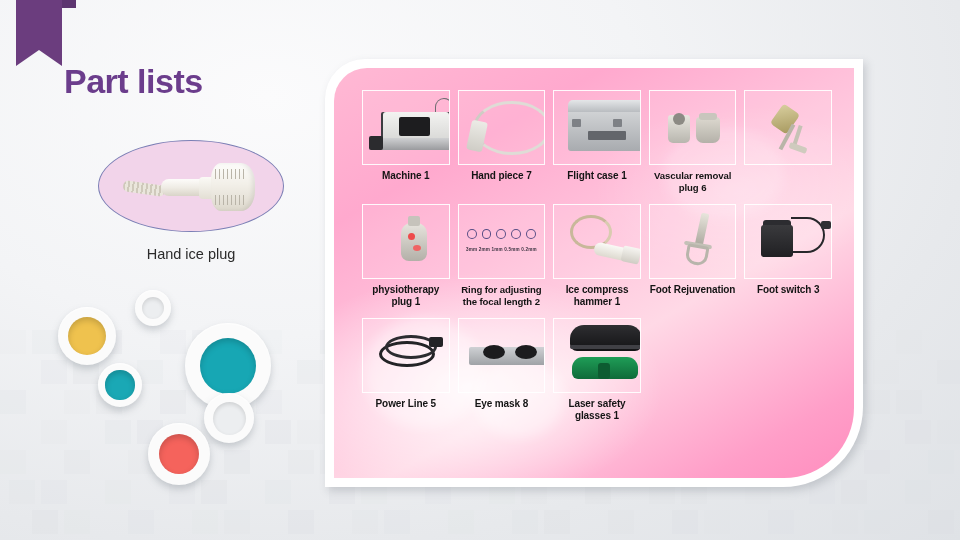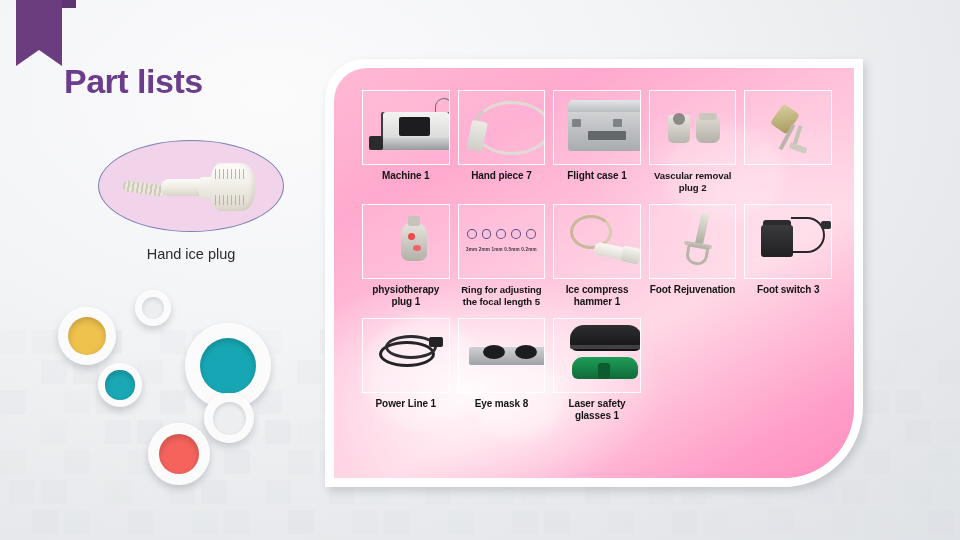--- a/index.html
+++ b/index.html
@@ -438,21 +438,21 @@
             </div>
             <div class="cap">Flight case 1</div>
           </div>
           <div class="cell">
             <div class="thumb">
               <div class="art">
                 <div class="vp1"></div>
                 <div class="vp2"></div>
               </div>
             </div>
-            <div class="cap small">Vascular removal plug 2</div>
+            <div class="cap small">Vascular removal plug 6</div>
           </div>
           <div class="cell">
             <div class="thumb">
               <div class="art">
                 <div class="nf-head"></div>
                 <div class="nf-arm"></div>
                 <div class="nf-arm2"></div>
                 <div class="nf-base"></div>
               </div>
             </div>
@@ -473,21 +473,21 @@
                 <div class="ringrow">
                   <b></b>
                   <b></b>
                   <b></b>
                   <b></b>
                   <b></b>
                 </div>
                 <div class="ringtxt">3mm 2mm 1mm 0.5mm 0.2mm</div>
               </div>
             </div>
-            <div class="cap small">Ring for adjusting the focal length 5</div>
+            <div class="cap small">Ring for adjusting the focal length 2</div>
           </div>
           <div class="cell">
             <div class="thumb">
               <div class="art">
                 <div class="ih-coil"></div>
                 <div class="ih-hand"></div>
                 <div class="ih-head"></div>
               </div>
             </div>
             <div class="cap">Ice compress hammer 1</div>
@@ -514,21 +514,21 @@
             <div class="cap">Foot switch 3</div>
           </div>
           <div class="cell">
             <div class="thumb">
               <div class="art">
                 <div class="pl1"></div>
                 <div class="pl2"></div>
                 <div class="pl-p"></div>
               </div>
             </div>
-            <div class="cap">Power Line 1</div>
+            <div class="cap">Power Line 5</div>
           </div>
           <div class="cell">
             <div class="thumb">
               <div class="art">
                 <div class="em-tray"></div>
                 <div class="em-l"></div>
                 <div class="em-r"></div>
               </div>
             </div>
             <div class="cap">Eye mask 8</div>

